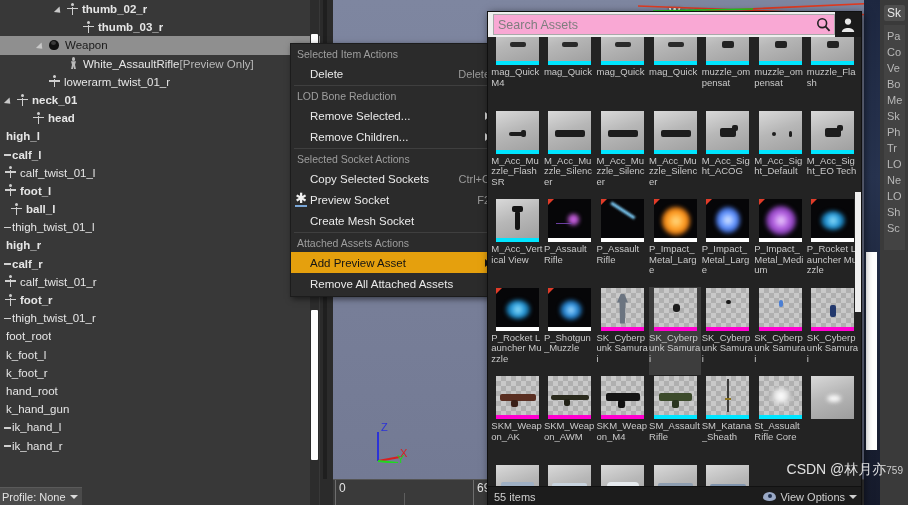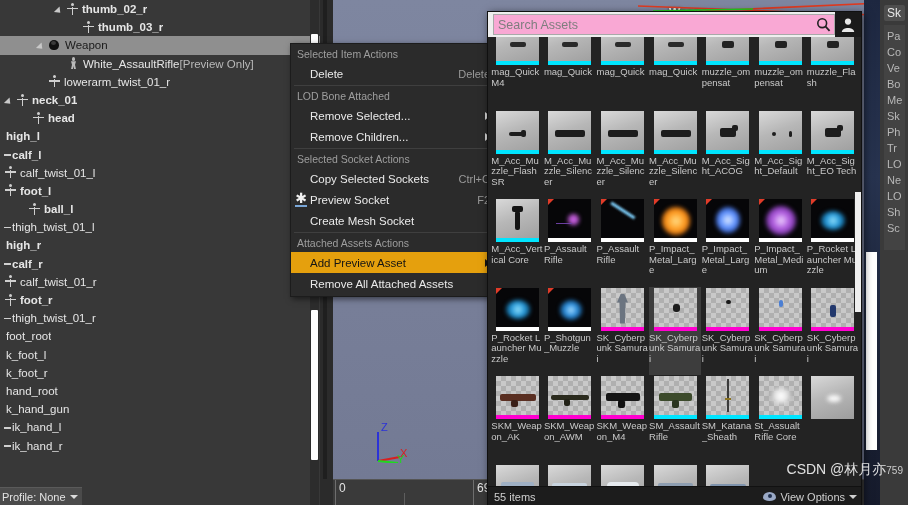--- a/index.html
+++ b/index.html
@@ -368,21 +368,21 @@
           </span>
           <span class="lbl">calf_twist_01_l</span>
         </div>
         <div class="tree-row" style="padding-left: 0px; margin-left: -6px;">
           <span class="arrow"></span>
           <span class="bone-icon">
             <i></i>
           </span>
           <span class="lbl b">foot_l</span>
         </div>
-        <div class="tree-row" style="padding-left: 18px;">
+        <div class="tree-row" style="padding-left: 0;">
           <span class="arrow"></span>
           <span class="bone-icon">
             <i></i>
           </span>
           <span class="lbl b">ball_l</span>
         </div>
         <div class="tree-row" style="padding-left: 0px; margin-left: -6px;">
           <span class="arrow"></span>
           <span style="width: 8px; height: 13px; flex: 0 0 8px; position: relative;">
             <span style="position:absolute;left:0;top:6px;width:7px;height:1.6px;background:#cfcfcf"></span>
@@ -466,21 +466,21 @@
     </div>
   </div>
 
   <div id="context-menu">
       <div class="cm-section">Selected Item Actions</div>
       <div class="cm-item">
         <span>Delete</span>
         <span class="shortcut">Delete</span>
       </div>
       <div class="cm-sep"></div>
-      <div class="cm-section">LOD Bone Attached</div>
+      <div class="cm-section">LOD Bone Reduction</div>
       <div class="cm-item">
         <span>Remove Selected...</span>
         <span class="sub-arrow"></span>
       </div>
       <div class="cm-item">
         <span>Remove Children...</span>
         <span class="sub-arrow"></span>
       </div>
       <div class="cm-sep"></div>
       <div class="cm-section">Selected Socket Actions</div>
@@ -658,21 +658,21 @@
             <div class="asset-label">M_Acc_Sight_EO Tech</div>
           </div>
           <div class="asset-cell">
             <div class="asset-thumb">
               <div class="scene sc-grey">
                 <div class="obj" style="left:16px;top:7px;width:11px;height:6px;background:#141414"></div>
                 <div class="obj" style="left:19px;top:12px;width:5px;height:19px;background:#141414"></div>
               </div>
               <div class="strip" style="background: rgb(0, 229, 255);"></div>
             </div>
-            <div class="asset-label">M_Acc_Vertical Core</div>
+            <div class="asset-label">M_Acc_Vertical View</div>
           </div>
           <div class="asset-cell">
             <div class="asset-thumb">
               <div class="scene sc-dark">
                 <div class="glow" style="left:20px;top:15px;width:11px;height:11px;background:#c05bd8"></div>
                 <div style="position:absolute;left:8px;top:24px;width:16px;height:1px;background:#6a3ea0"></div>
               </div>
               <div class="redtag"></div>
               <div class="strip" style="background: rgb(255, 255, 255);"></div>
             </div>

